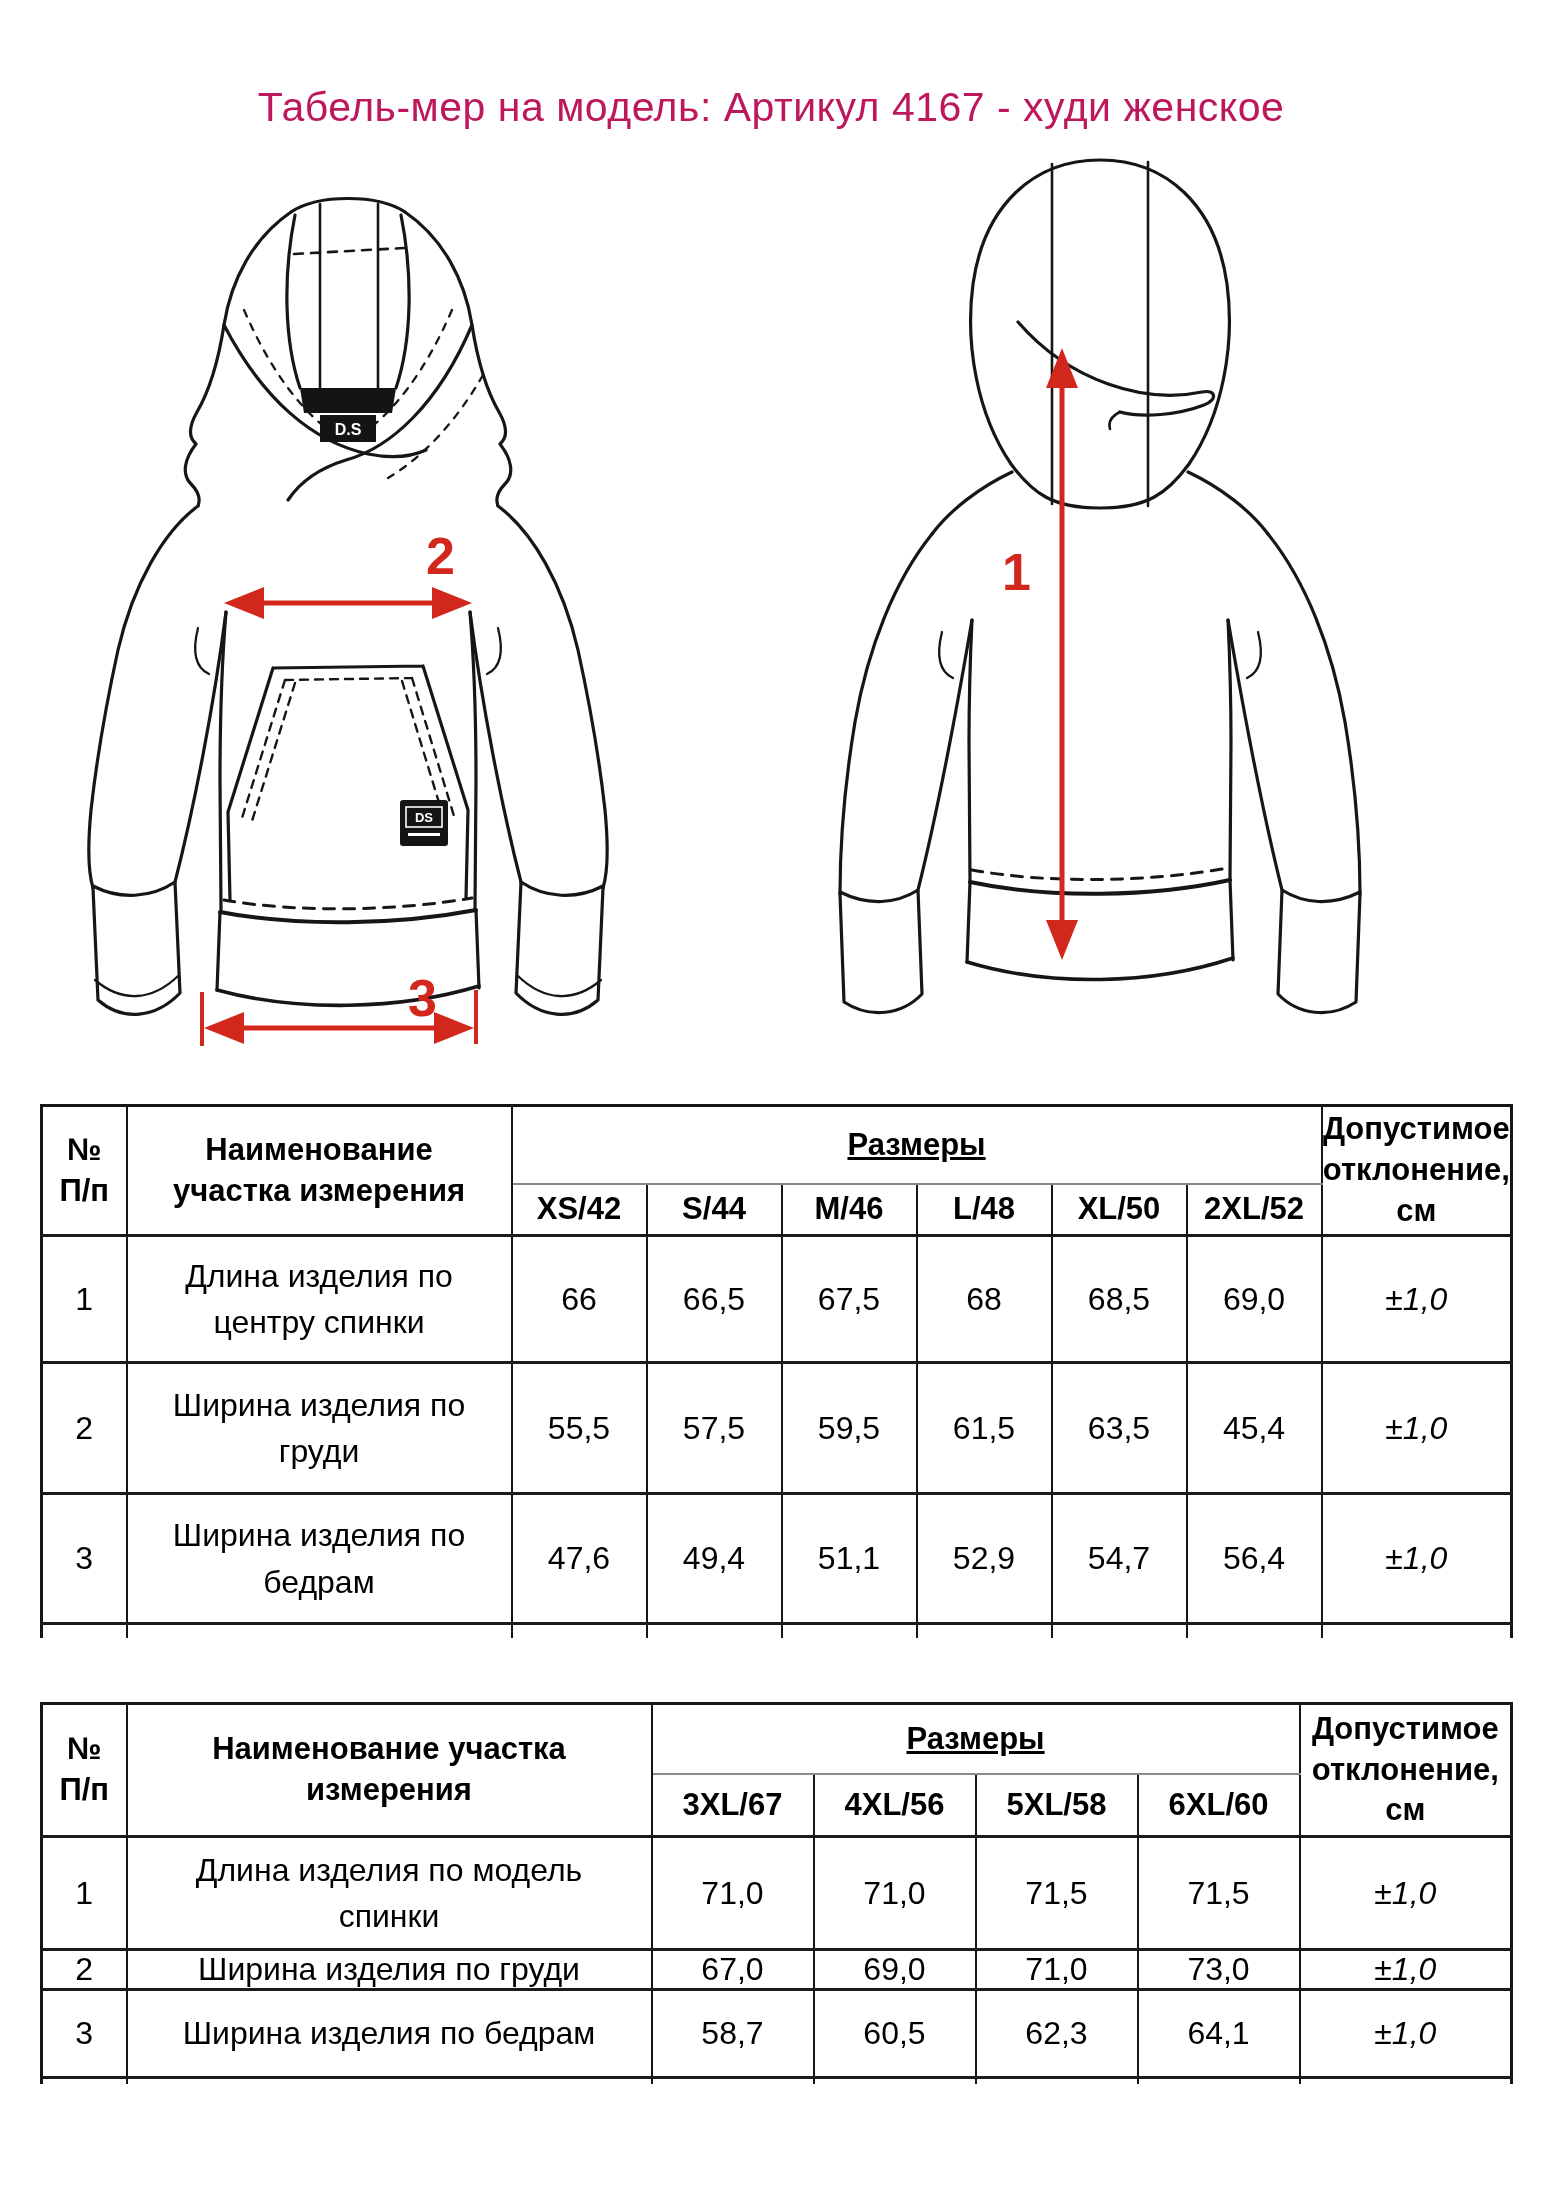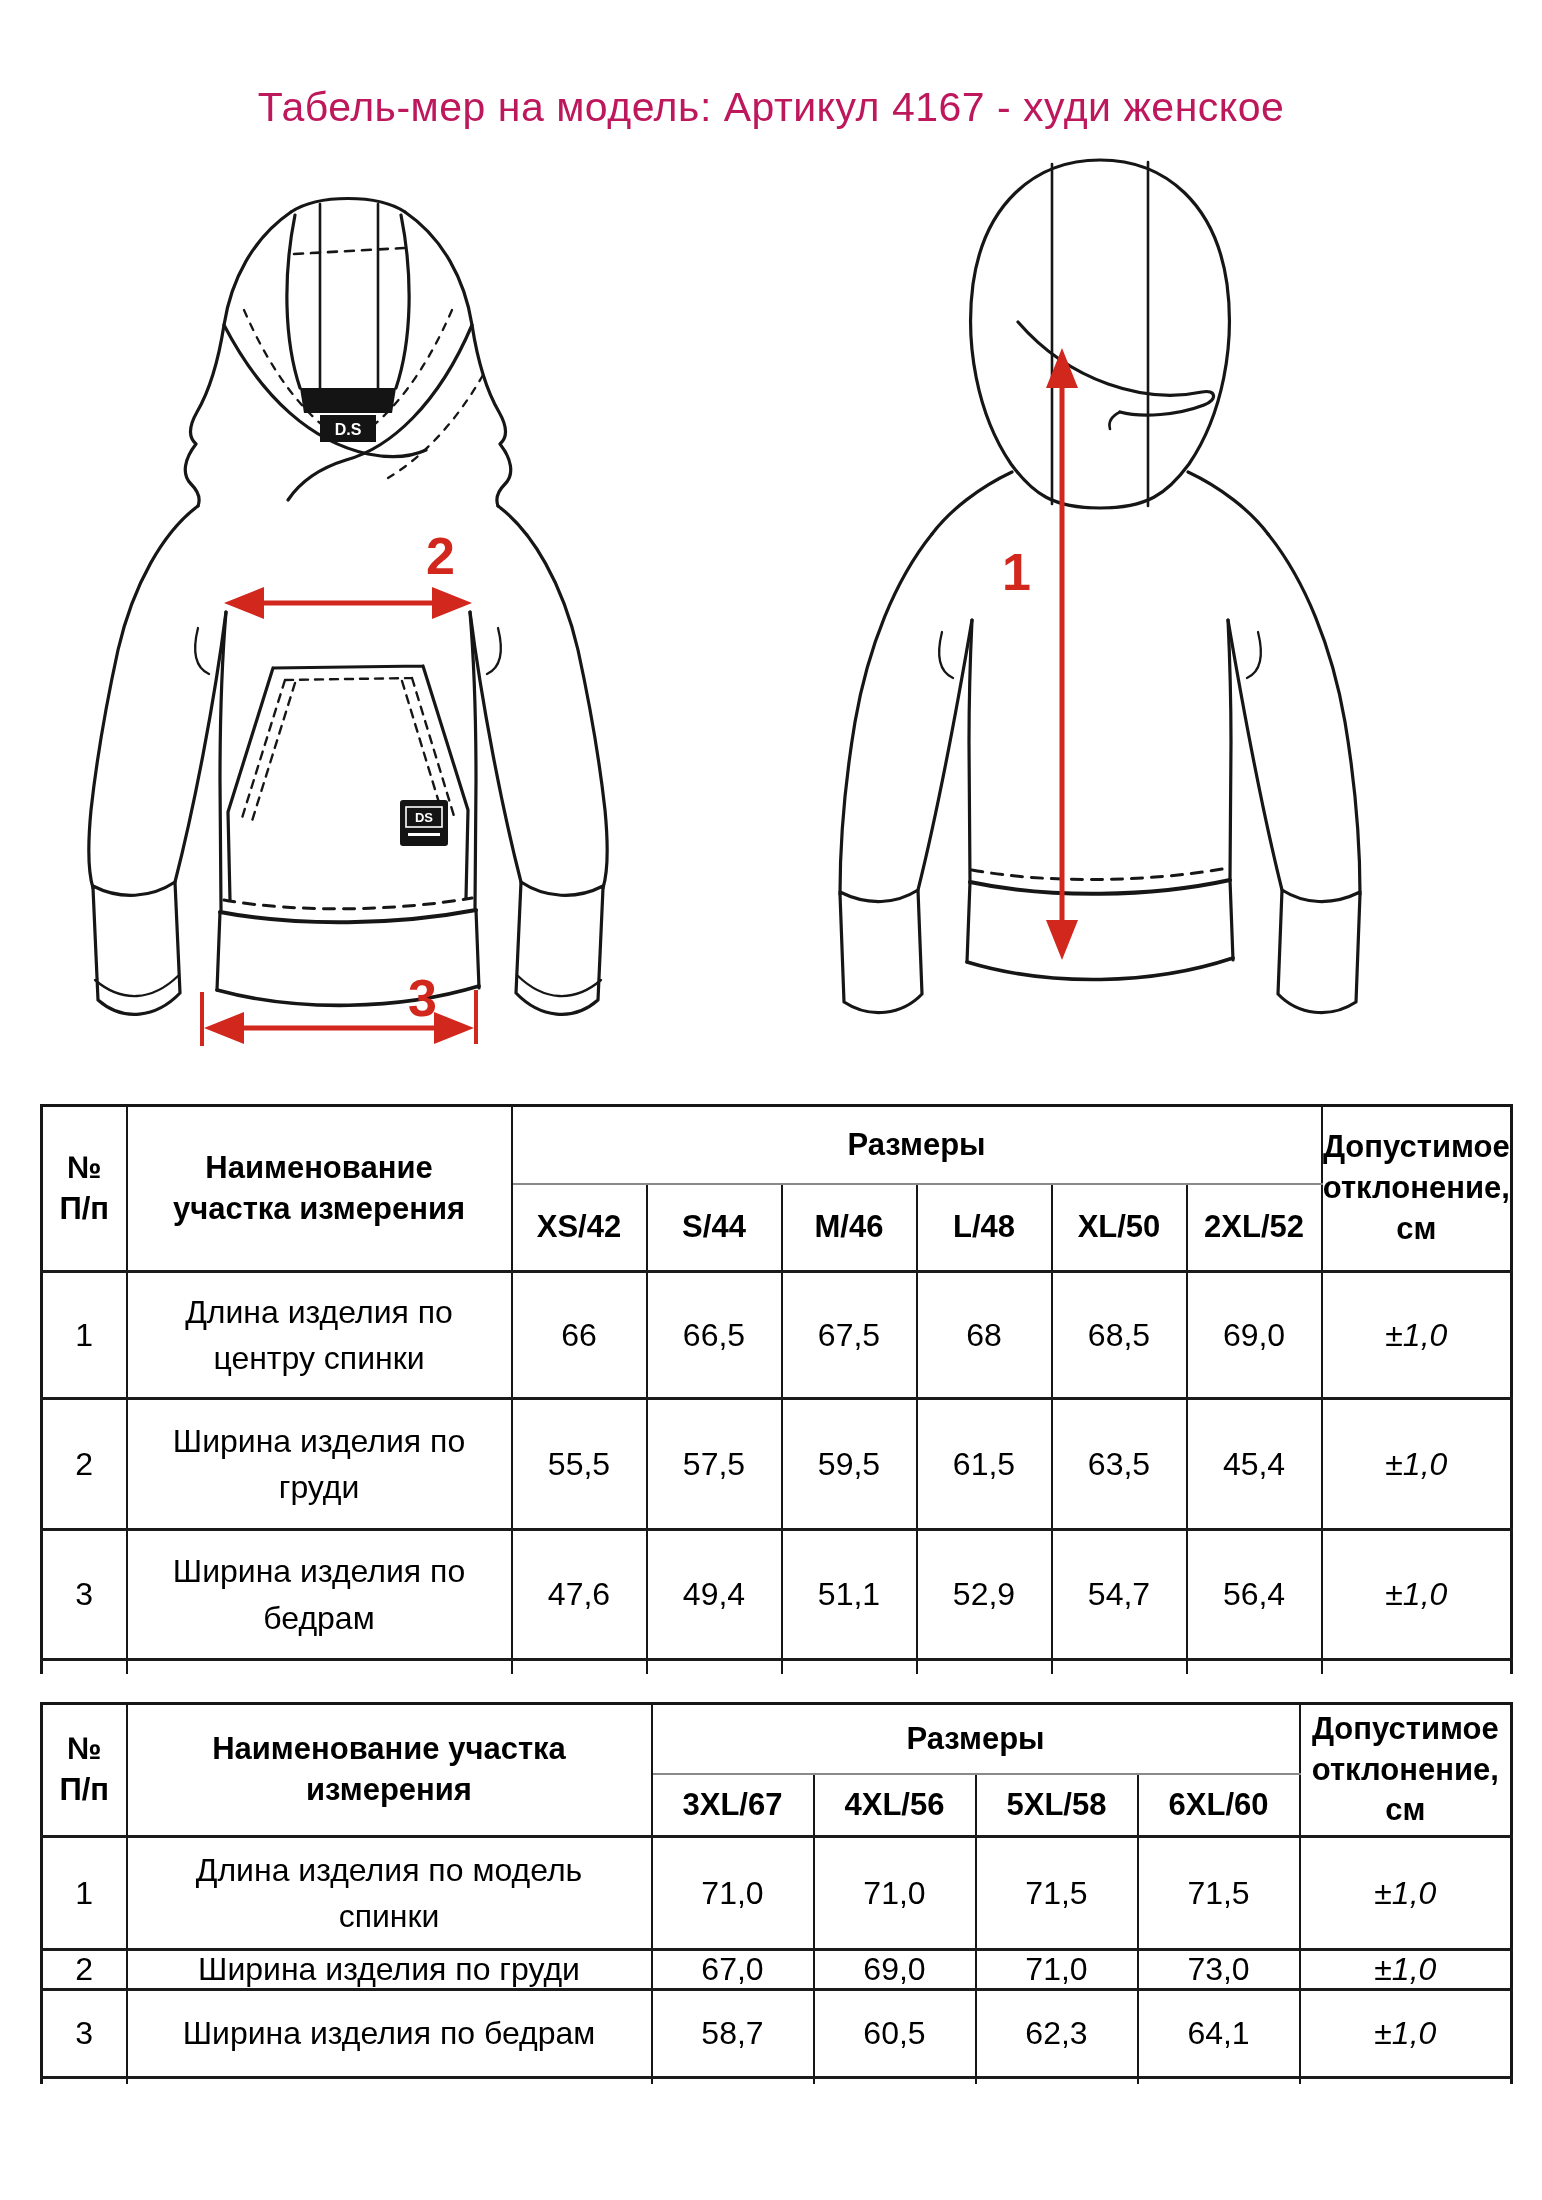--- a/index.html
+++ b/index.html
@@ -9,25 +9,25 @@
          font-size:41px;font-weight:400;color:#be185d;letter-spacing:0.5px;}
   .svgwrap{position:absolute;}
   
   .tblwrap{position:absolute;left:40px;width:1472px;}
   table.meas{border-collapse:collapse;width:100%;table-layout:fixed;
              border-top:3px solid #161616;border-left:3px solid #161616;border-right:3px solid #161616;}
   table.meas th, table.meas td{border-left:2px solid #161616;border-right:2px solid #161616;
              border-bottom:3px solid #1b1b1b;padding:0;vertical-align:middle;text-align:center;
              font-size:32px;font-weight:400;color:#000;overflow:hidden;}
   table.meas th{font-weight:700;font-size:31px;}
-  th.sizes-title{border-bottom:2px solid #8a8a8a !important;}
+  th.sizes-title{border-bottom:2px solid #8a8a8a !important;text-decoration:underline;}
   .pre{white-space:pre-line;line-height:1.32;}
   td.name{text-align:left;padding-left:12px;font-size:29px;line-height:1.45;}
   td.tol{font-weight:700;font-size:30px;font-style:italic;}
-  tr.h1{height:78px;} tr.h2{height:88px;}
+  tr.h1{height:78px;} tr.h2{height:52px;}
   tr.h1b{height:70px;} tr.h2b{height:63px;}
   tr.r-a{height:127px;} tr.r-b{height:131px;} tr.r-c{height:130px;}
   tr.r2-a{height:113px;} tr.r2-b{height:40px;} tr.r2-c{height:88px;}
   tr.sliver td{border-bottom:none;height:13px;}
   tr.sliver2 td{border-bottom:none;height:5px;}
   tr.r2-b td.name{line-height:1.1;}
 </style>
 </head>
 <body>
 

